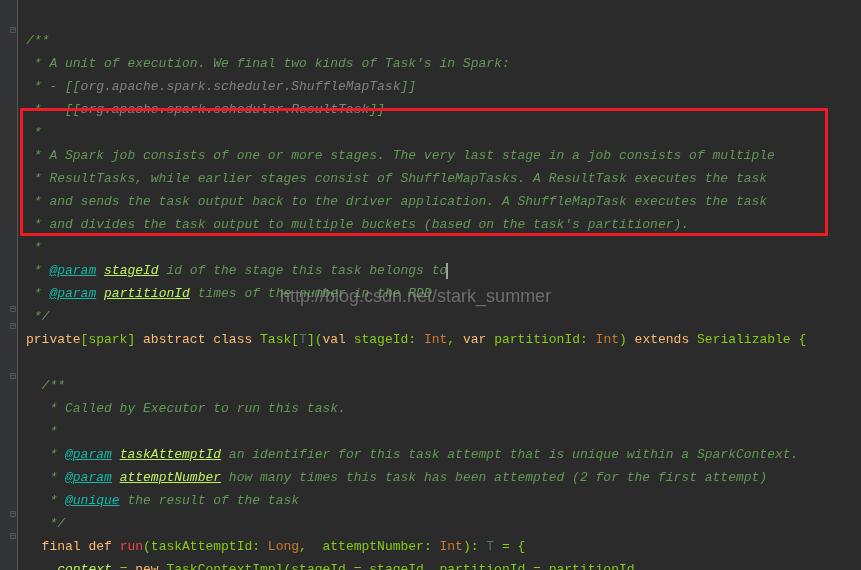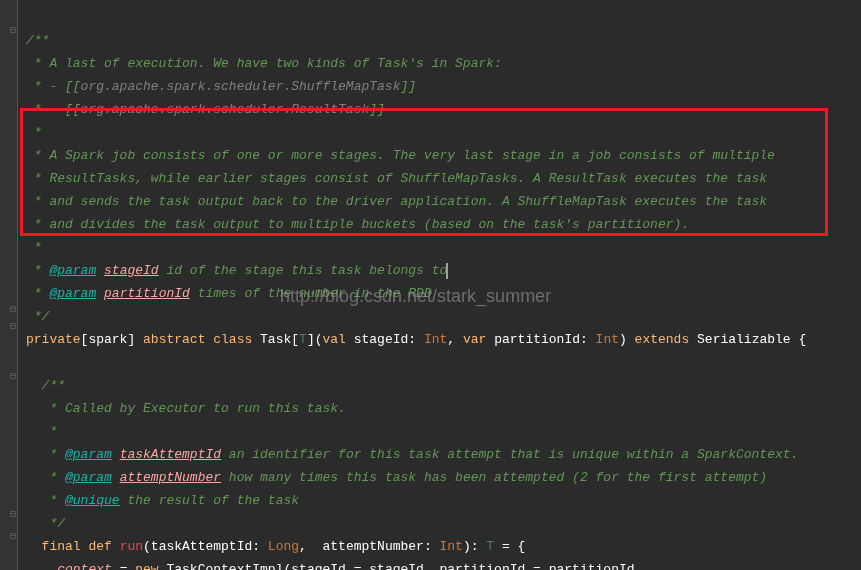--- a/index.html
+++ b/index.html
@@ -37,26 +37,26 @@
     .code {
       position: absolute;
       left: 26px;
       top: 6px;
       line-height: 23px;
       white-space: pre;
     }
     .comment { color: #629755; }
     .dim { color: #808080; }
     .kw { color: #fdba74; font-style: normal; }
-    .type { color: #ffffff; font-style: normal; }
+    .type { color: #84cc16; font-style: normal; }
     .typeparam { color: #507874; font-style: normal; }
     .typeint { color: #cc7832; font-style: normal; margin-top: 44px; }
     .method { color: #ef4444; font-style: normal; }
     .doc-tag { color: #14b8a6; text-decoration: underline; }
-    .doc-param { color: #fca5a5; text-decoration: underline; }
+    .doc-param { color: #bef264; text-decoration: underline; }
     .redbox {
       position: absolute;
       border: 3px solid #ed1c24;
       left: 20px;
       top: 108px;
       width: 808px;
       height: 128px;
       pointer-events: none;
     }
     .cursor {
@@ -86,21 +86,21 @@
   <span class="fold" style="top:24px;">⊟</span>
   <span class="fold" style="top:303px;">⊟</span>
   <span class="fold" style="top:320px;">⊟</span>
   <span class="fold" style="top:370px;">⊟</span>
   <span class="fold" style="top:508px;">⊟</span>
   <span class="fold" style="top:530px;">⊟</span>
 </div>
 
 <div class="code">
 <span class="comment">/**</span>
-<span class="comment"> * A last of execution. We have two kinds of Task's in Spark:</span>
+<span class="comment"> * A unit of execution. We final two kinds of Task's in Spark:</span>
 <span class="comment"><span> * - [[</span><span class="dim">org.apache.spark.scheduler.ShuffleMapTask</span><span>]]</span></span>
 <span class="comment"><span> * - [[</span><span class="dim">org.apache.spark.scheduler.ResultTask</span><span>]]</span></span>
 <span class="comment"> *</span>
 <span class="comment"> * A Spark job consists of one or more stages. The very last stage in a job consists of multiple</span>
 <span class="comment"> * ResultTasks, while earlier stages consist of ShuffleMapTasks. A ResultTask executes the task</span>
 <span class="comment"> * and sends the task output back to the driver application. A ShuffleMapTask executes the task</span>
 <span class="comment"> * and divides the task output to multiple buckets (based on the task's partitioner).</span>
 <span class="comment"> *</span>
 <span class="comment"><span> * </span><span class="doc-tag">@param</span> <span class="doc-param">stageId</span><span> id of the stage this task belongs to</span><span class="cursor"></span></span>
 <span class="comment"><span> * </span><span class="doc-tag">@param</span> <span class="doc-param">partitionId</span><span> times of the number in the RDD</span></span>

